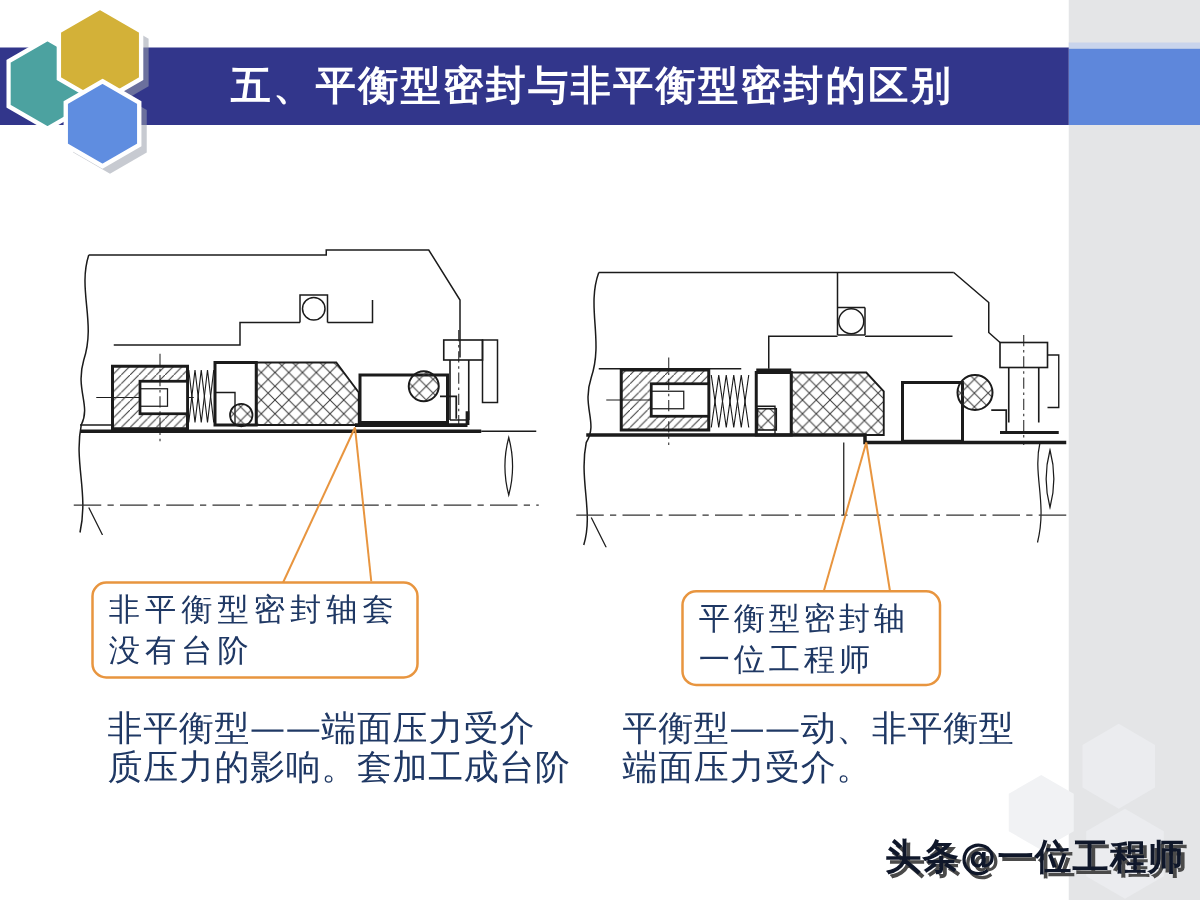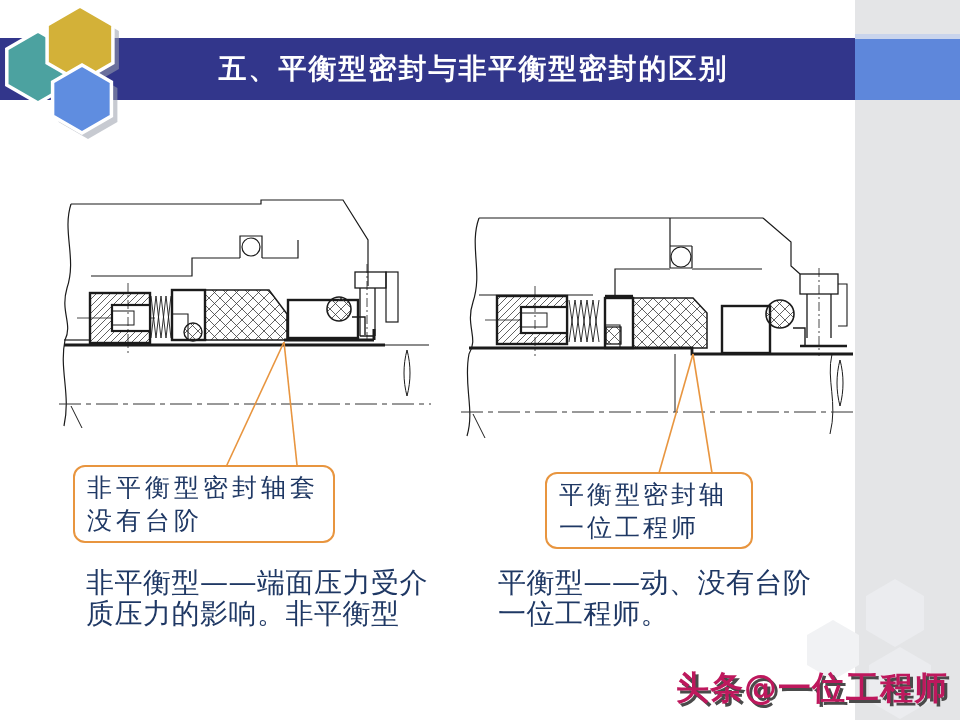--- a/index.html
+++ b/index.html
@@ -12,21 +12,21 @@
   .sidebar{position:absolute; left:855px; top:0; width:105px; height:720px; background:#E4E5E7;}
   .sidebar-topline{position:absolute; left:855px; top:34px; width:105px; height:5px; background:#C9D4EC;}
   .sidebar-accent{position:absolute; left:855px; top:39px; width:105px; height:61px; background:#5E87DB;}
   
   .title-bar{
     position:absolute; left:0; top:38px; width:855px; height:62px;
     background:#32368B; display:flex; align-items:center; justify-content:center;
     padding-left:92px; box-sizing:border-box;
   }
   .title{
-    margin:16px; color:#FFFFFF; font-size:28px; font-weight:bold;
+    margin:16px; color:#FFFFFF; font-size:32px; font-weight:bold;
     letter-spacing:2px; white-space:nowrap;
   }
   .logo{position:absolute; left:5px; top:4px; width:150px; height:150px;}
   .bg-hexes{position:absolute; left:770px; top:555px; width:190px; height:165px;}
   .diagram{position:absolute;}
   .diagram-left{left:55px; top:188px; width:380px; height:240px;}
   .diagram-right{left:455px; top:188px; width:405px; height:250px;}
   .leaders{position:absolute; left:0; top:0; width:960px; height:720px; pointer-events:none;}
   
   .callout{
@@ -40,22 +40,22 @@
   .note{
     position:absolute; color:#1F3864; font-size:28px; line-height:31px;
     letter-spacing:0.5px; font-weight:500; white-space:nowrap;
   }
   .note-left{left:86px; top:567px; width:352px;}
   .note-right{left:498px; top:567px; width:362px;}
   
   .watermark{
     position:absolute; right:12px; top:666px;
     font-family:"DejaVu Sans","Liberation Sans",sans-serif;
-    font-size:33px; font-weight:bold; letter-spacing:1px;
-    color:#be185d; text-shadow:3px 3px 0 #4A4A4A; white-space:nowrap;
+    font-size:29px; font-weight:bold; letter-spacing:1px;
+    color:#0f172a; text-shadow:3px 3px 0 #4A4A4A; white-space:nowrap;
   }
 </style>
 </head>
 <body>
 
 <div class="slide">
 
   <div class="sidebar"></div>
   <div class="sidebar-topline"></div>
   <div class="sidebar-accent"></div>
@@ -201,22 +201,22 @@
     <div>非平衡型密封轴套</div>
     <div>没有台阶</div>
   </div>
   <div class="callout callout-right">
     <div>平衡型密封轴</div>
     <div>一位工程师</div>
   </div>
 
   <div class="note note-left">
     <div>非平衡型——端面压力受介</div>
-    <div>质压力的影响。非平衡型</div>
+    <div>质压力的影响。套加工成台阶</div>
   </div>
   <div class="note note-right">
-    <div>平衡型——动、没有台阶</div>
-    <div>一位工程师。</div>
+    <div>平衡型——动、非平衡型</div>
+    <div>端面压力受介。</div>
   </div>
 
   <div class="watermark">头条@一位工程师</div>
 
 </div>
 
 </body></html>

